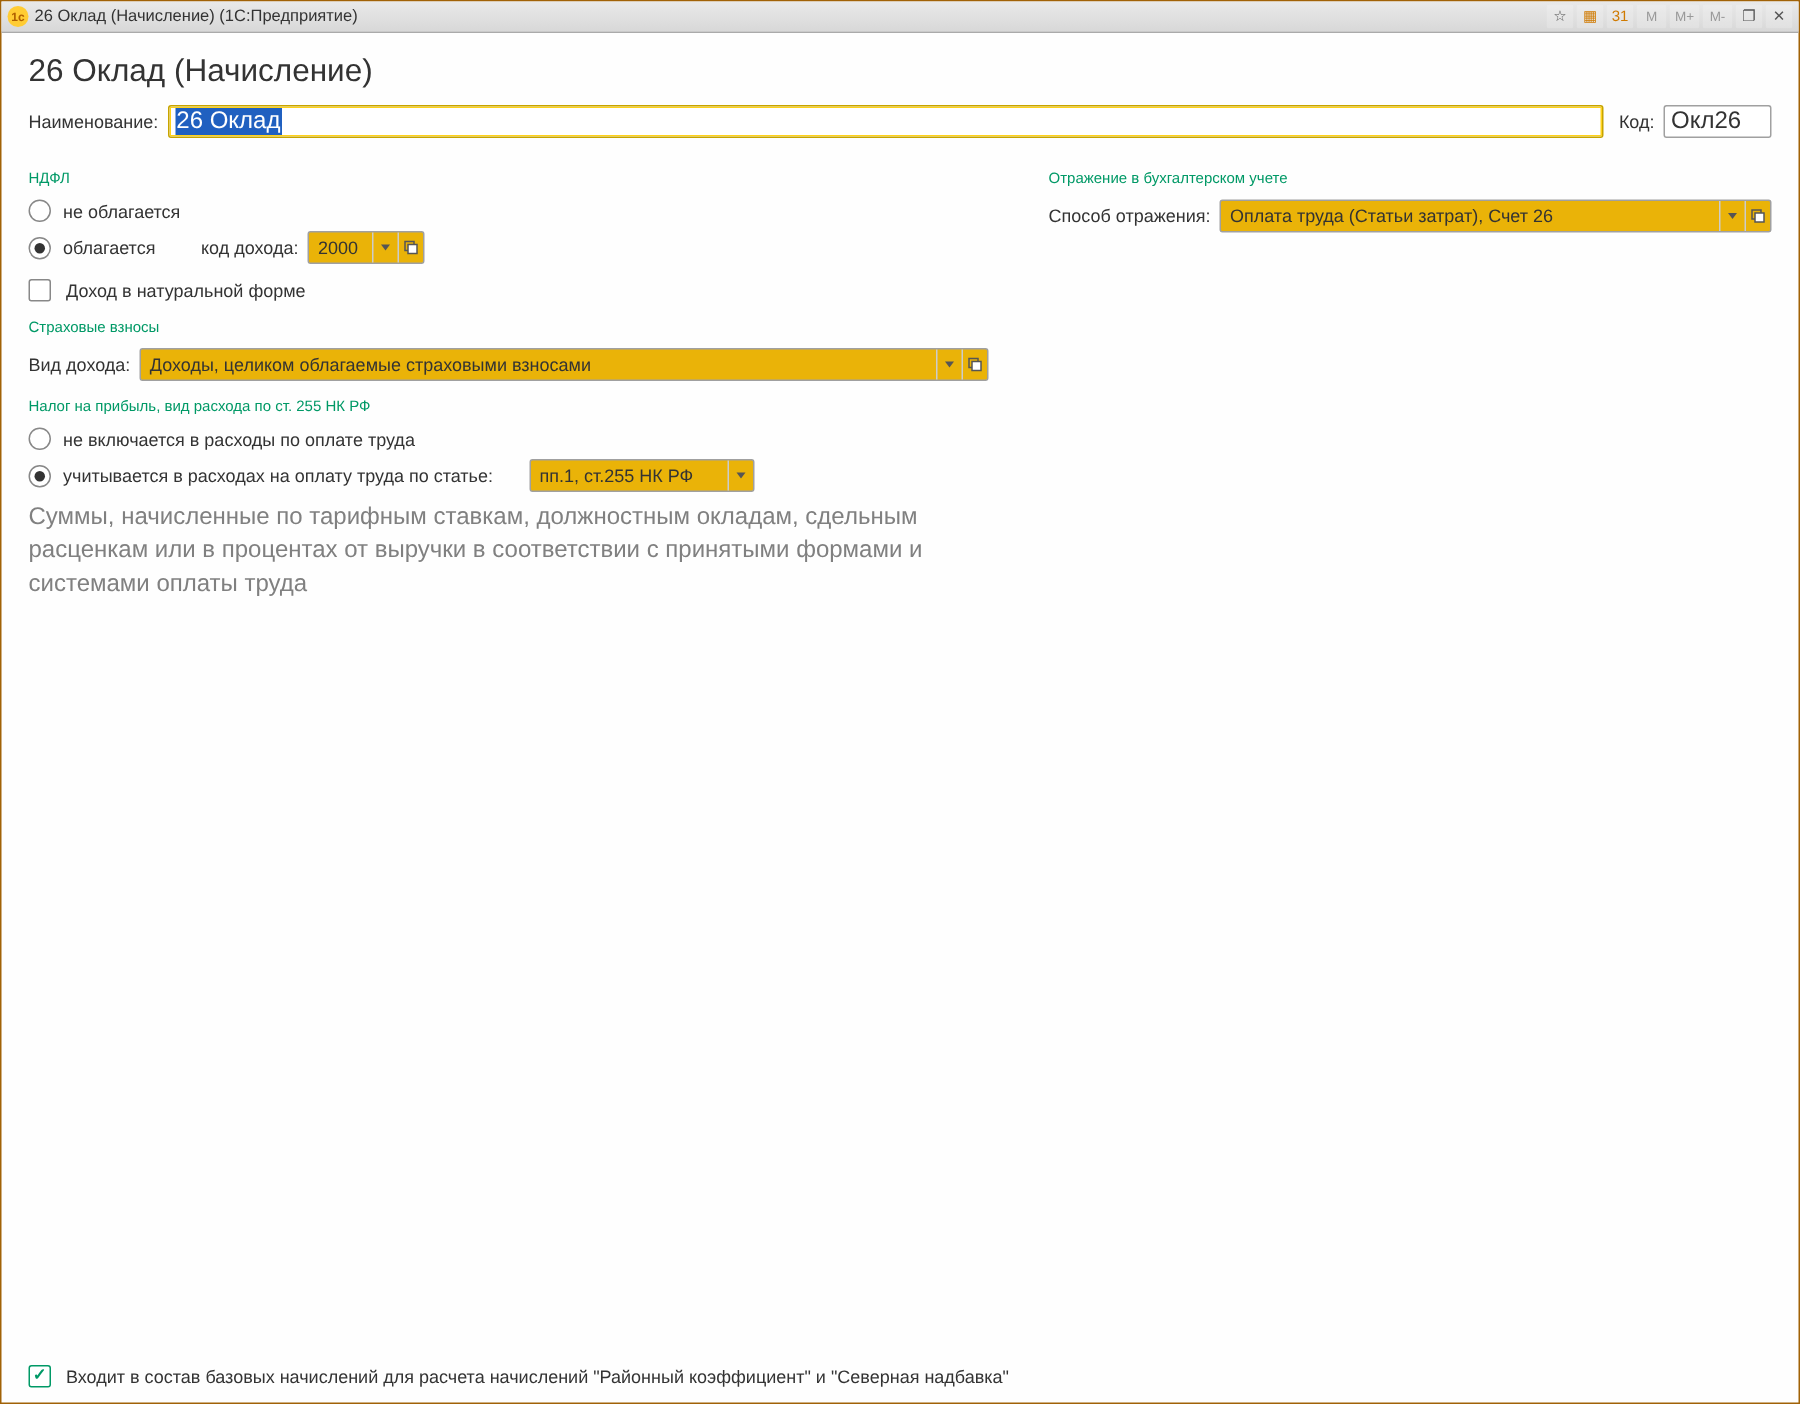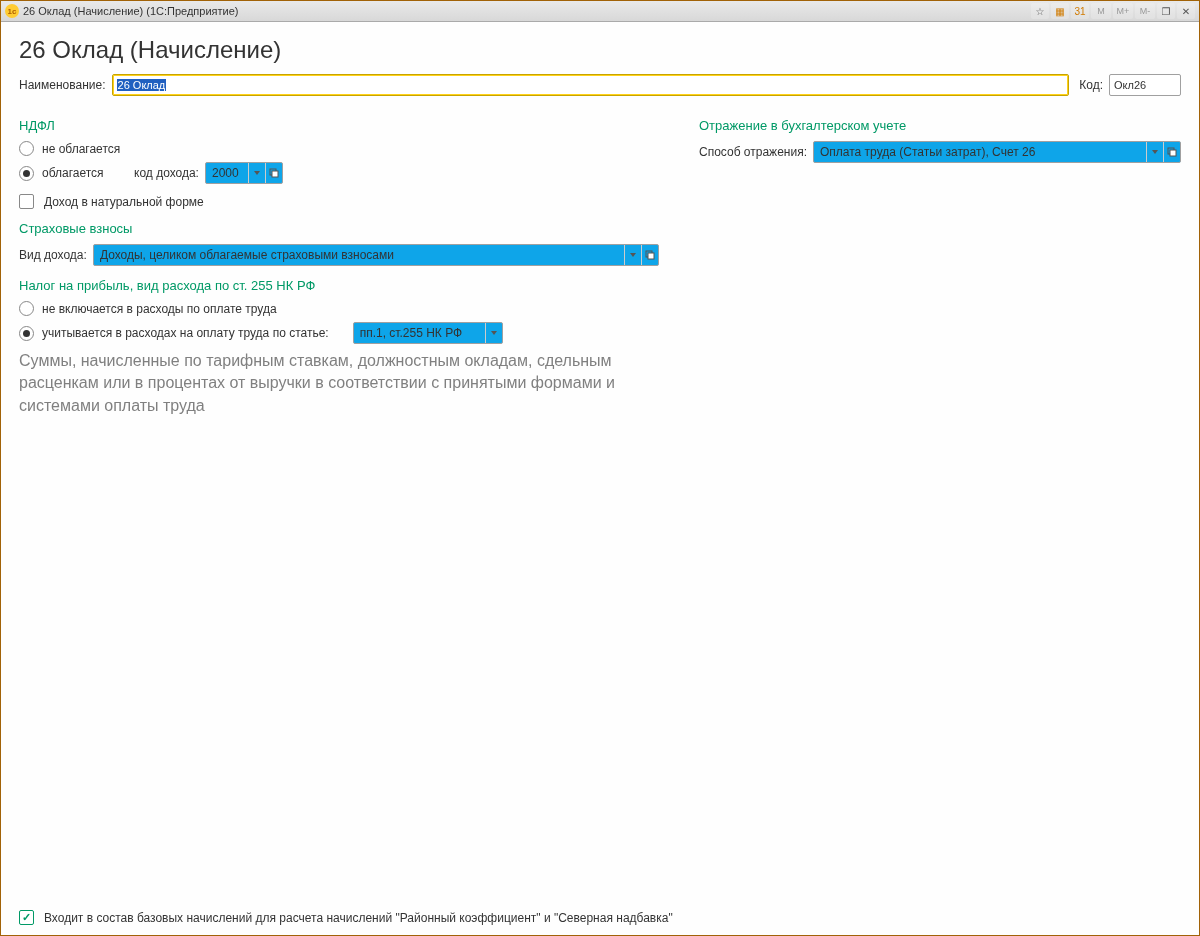--- a/index.html
+++ b/index.html
@@ -60,21 +60,21 @@
   .titlebar .tb-btn.m { color: #999; font-size: 9px; width: 18px; }
   .content {
     flex: 1;
     padding: 12px 18px 6px 18px;
     display: flex;
     flex-direction: column;
     overflow: hidden;
   }
   h1.page-title {
     margin: 2px 0 10px 0;
-    font-size: 24px;
+    font-size: 21px;
     font-weight: normal;
     color: #333;
   }
   .toolbar {
     display: flex;
     align-items: center;
     margin-bottom: 12px;
   }
   .btn {
     height: 24px;
@@ -115,21 +115,21 @@
     color: #333;
     margin-right: 6px;
     white-space: nowrap;
   }
   .input {
     height: 22px;
     border: 1px solid #a0a0a0;
     border-radius: 2px;
     background: #fff;
     padding: 0 4px;
-    font-size: 11px;
+    font-size: 16px;
     box-sizing: border-box;
     display: flex;
     align-items: center;
   }
   .input.focus {
     border: 1px solid #c7a400;
     box-shadow: 0 0 0 1px #ffd21a inset;
     background: #fff;
   }
   .input .sel-text {
@@ -138,21 +138,21 @@
     padding: 0 1px;
   }
   .two-col {
     display: flex;
     gap: 40px;
   }
   .col-left { flex: 0 0 640px; }
   .col-right { flex: 1; }
   .section-title {
     color: #009966;
-    font-size: 13px;
+    font-size: 10px;
     margin: 12px 0 8px 0;
   }
   .radio-row, .check-row {
     display: flex;
     align-items: center;
     margin: 6px 0;
   }
   .radio {
     width: 13px; height: 13px;
     border: 1px solid #888;
@@ -189,21 +189,21 @@
     color: #009966;
     font-size: 11px;
     font-weight: bold;
     line-height: 1;
   }
   .combo {
     display: inline-flex;
     height: 22px;
     border: 1px solid #a0a0a0;
     border-radius: 2px;
-    background: #0ea5e9;
+    background: #eab308;
     align-items: stretch;
     box-sizing: border-box;
   }
   .combo .combo-text {
     padding: 0 6px;
     display: flex;
     align-items: center;
     font-size: 12px;
     min-width: 30px;
   }

